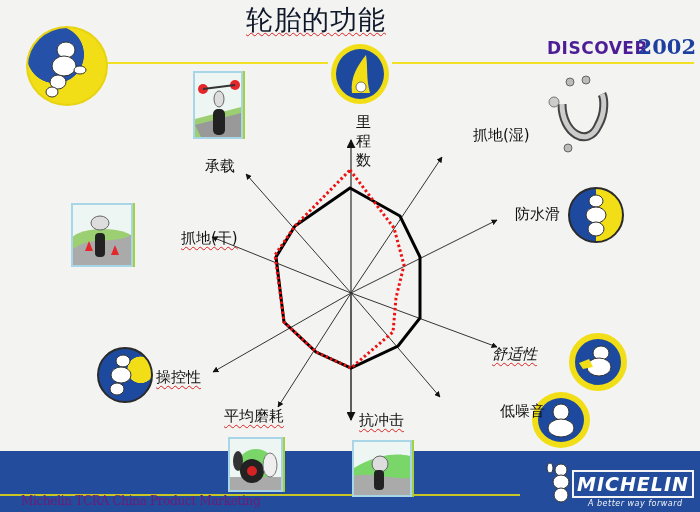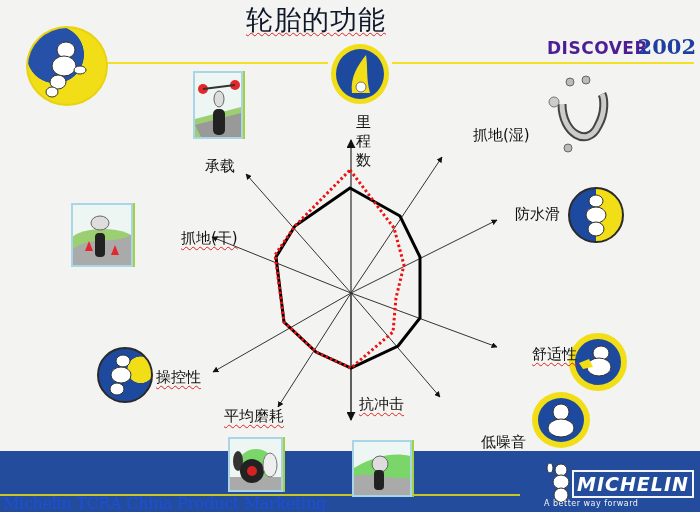--- a/index.html
+++ b/index.html
@@ -33,39 +33,39 @@
     font-size: 15px; color: #111; white-space: nowrap;
     font-family: "DejaVu Sans", sans-serif;
   }
   .footer {
     left: 0; top: 451px; width: 700px; height: 61px; background: #234d9c;
   }
   .footer-line {
     left: 0; top: 494px; width: 700px; height: 2px; background: #c8c624;
   }
   .footer-text {
-    left: 3px; top: 494px; font-size: 16px; color: #1d4ed8;
+    left: 21px; top: 494px; font-size: 12px; color: #701a75;
     font-family: "DejaVu Serif", serif; letter-spacing: -0.3px;
   }
   .tile {
     border: 2px solid #a9d6e6; background: #e8f3e4; box-sizing: border-box;
     box-shadow: 2px 0 0 #a7d13a;
   }
   .badge {
     border-radius: 50%; box-sizing: border-box;
   }
   .mich-logo {
     left: 572px; top: 470px; width: 122px; height: 28px;
     border: 2px solid #f4f4f4; background: #234d9c; box-sizing: border-box;
     color: #fff; font-weight: bold; font-style: italic; font-size: 19px;
     font-family: "DejaVu Sans", sans-serif; line-height: 24px; text-align: center;
     letter-spacing: 1px;
   }
   .tagline {
-    left: 544px; top: 499px; font-size: 8px; color: #f4f4f4; 
+    left: 588px; top: 499px; font-size: 8px; color: #f4f4f4; font-style: italic;
     font-family: "DejaVu Sans", sans-serif; letter-spacing: 0.5px;
   }
 </style>
 </head>
 <body>
 
 <div class="abs title">
   <span class="squiggle">轮胎的功能</span>
 </div>
 
@@ -206,27 +206,27 @@
   <polygon fill="none" stroke="#ee1111" stroke-width="3" stroke-dasharray="2.5,2.5" points="350,170 394,228 404,265 396,298 393,332 351,368 316,352 284,322 275,255 295,226"></polygon>
 </svg>
 
 <div class="abs label" style="left:356px; top:113px; width:18px; line-height:19px; font-size:15px;">
   <div>里</div>
   <div>程</div>
   <div>数</div>
 </div>
 <div class="abs label" style="left:473px; top:126px;">抓地(湿)</div>
 <div class="abs label" style="left:508px; top:205px;padding-left:7px;">防水滑</div>
-<div class="abs label" style="left:532px; top:345px;">
+<div class="abs label" style="left:492px; top:345px;font-style:italic;">
   <span class="squiggle">舒适性</span>
 </div>
-<div class="abs label" style="left:481px; top:402px;margin-top:31px;">
+<div class="abs label" style="left:500px; top:402px;">
   <span>低噪音</span>
 </div>
-<div class="abs label" style="left:359px; top:395px;">
+<div class="abs label" style="left:359px; top:411px;">
   <span class="squiggle">抗冲击</span>
 </div>
 <div class="abs label" style="left:224px; top:407px;">
   <span class="squiggle">平均磨耗</span>
 </div>
 <div class="abs label" style="left:156px; top:368px;">
   <span class="squiggle">操控性</span>
 </div>
 <div class="abs label" style="left:137px; top:229px;margin-left:44px;">
   <span class="squiggle">抓地(干)</span>

